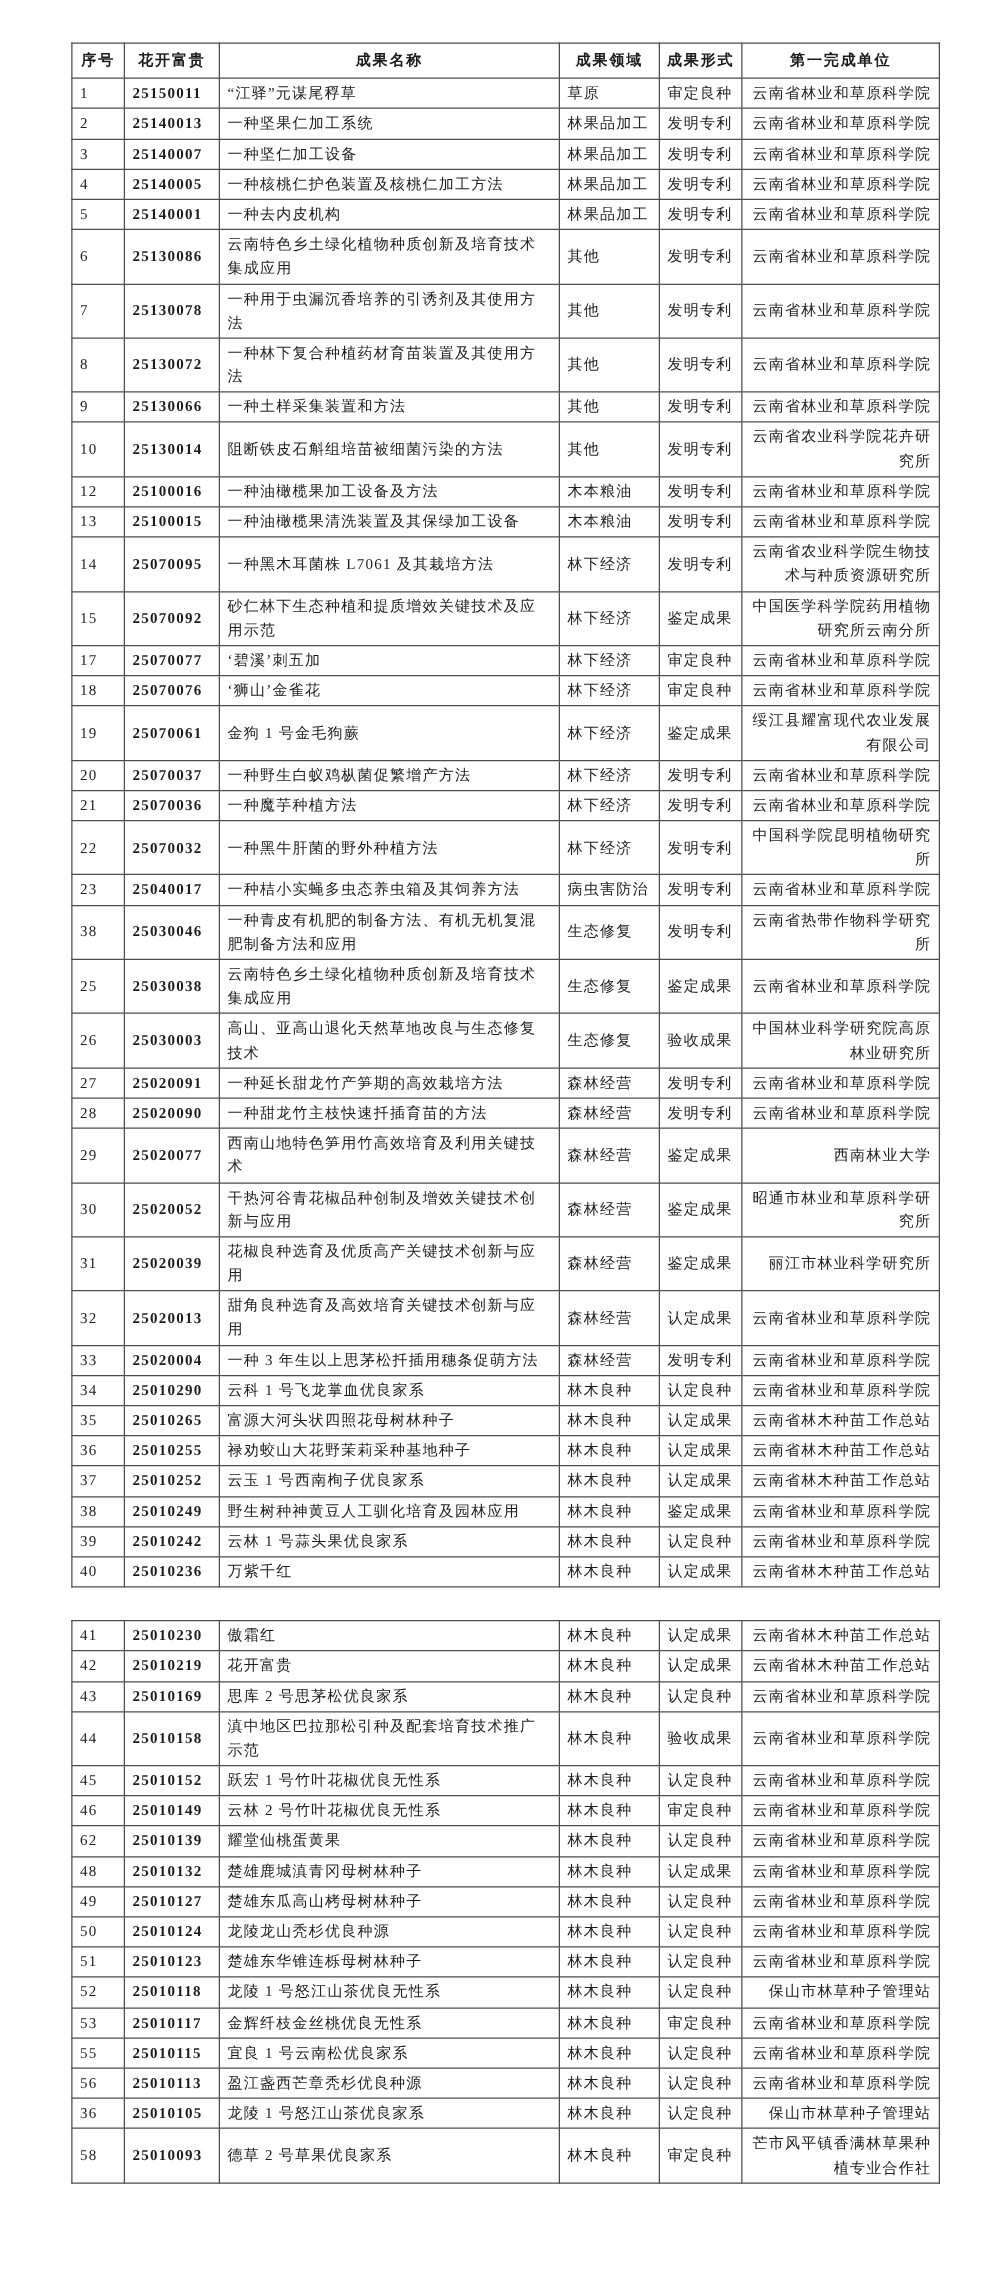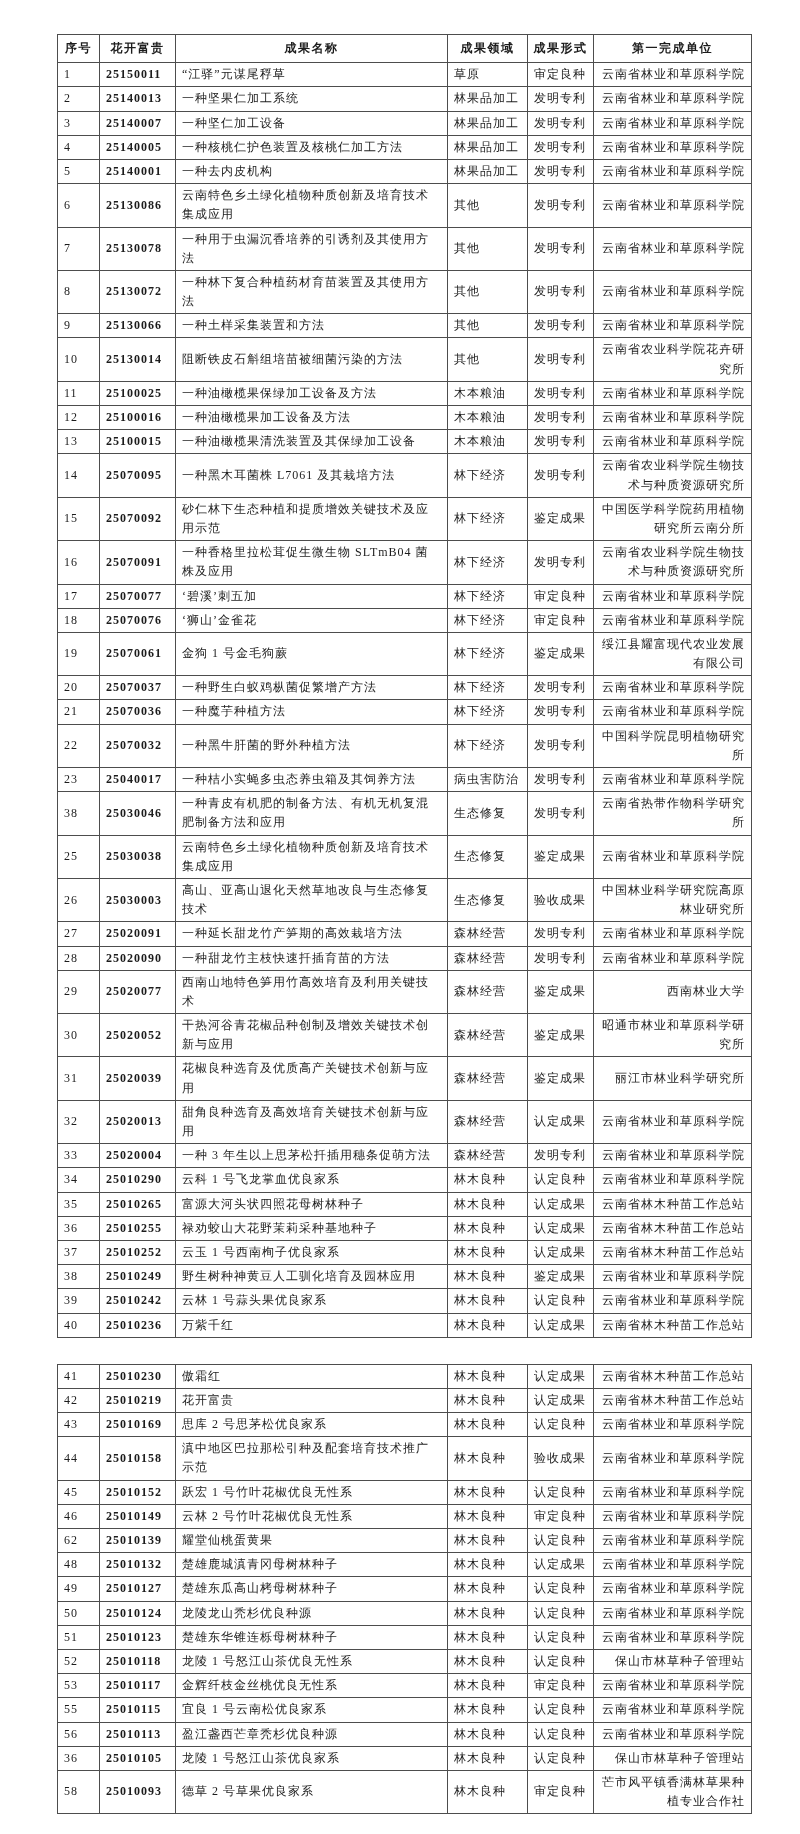--- a/index.html
+++ b/index.html
@@ -150,28 +150,20 @@
         </tr>
         <tr>
           <td class="c0">10</td>
           <td class="c1">25130014</td>
           <td class="c2">阻断铁皮石斛组培苗被细菌污染的方法</td>
           <td class="c3">其他</td>
           <td class="c4">发明专利</td>
           <td class="c5">云南省农业科学院花卉研究所</td>
         </tr>
         <tr>
-          <td class="c0">11</td>
-          <td class="c1">25100025</td>
-          <td class="c2">一种油橄榄果保绿加工设备及方法</td>
-          <td class="c3">木本粮油</td>
-          <td class="c4">发明专利</td>
-          <td class="c5">云南省林业和草原科学院</td>
-        </tr>
-        <tr>
           <td class="c0">12</td>
           <td class="c1">25100016</td>
           <td class="c2">一种油橄榄果加工设备及方法</td>
           <td class="c3">木本粮油</td>
           <td class="c4">发明专利</td>
           <td class="c5">云南省林业和草原科学院</td>
         </tr>
         <tr>
           <td class="c0">13</td>
           <td class="c1">25100015</td>
@@ -188,28 +180,20 @@
           <td class="c4">发明专利</td>
           <td class="c5">云南省农业科学院生物技术与种质资源研究所</td>
         </tr>
         <tr>
           <td class="c0">15</td>
           <td class="c1">25070092</td>
           <td class="c2">砂仁林下生态种植和提质增效关键技术及应用示范</td>
           <td class="c3">林下经济</td>
           <td class="c4">鉴定成果</td>
           <td class="c5">中国医学科学院药用植物研究所云南分所</td>
-        </tr>
-        <tr>
-          <td class="c0">16</td>
-          <td class="c1">25070091</td>
-          <td class="c2">一种香格里拉松茸促生微生物 SLTmB04 菌株及应用</td>
-          <td class="c3">林下经济</td>
-          <td class="c4">发明专利</td>
-          <td class="c5">云南省农业科学院生物技术与种质资源研究所</td>
         </tr>
         <tr>
           <td class="c0">17</td>
           <td class="c1">25070077</td>
           <td class="c2">‘碧溪’刺五加</td>
           <td class="c3">林下经济</td>
           <td class="c4">审定良种</td>
           <td class="c5">云南省林业和草原科学院</td>
         </tr>
         <tr>

